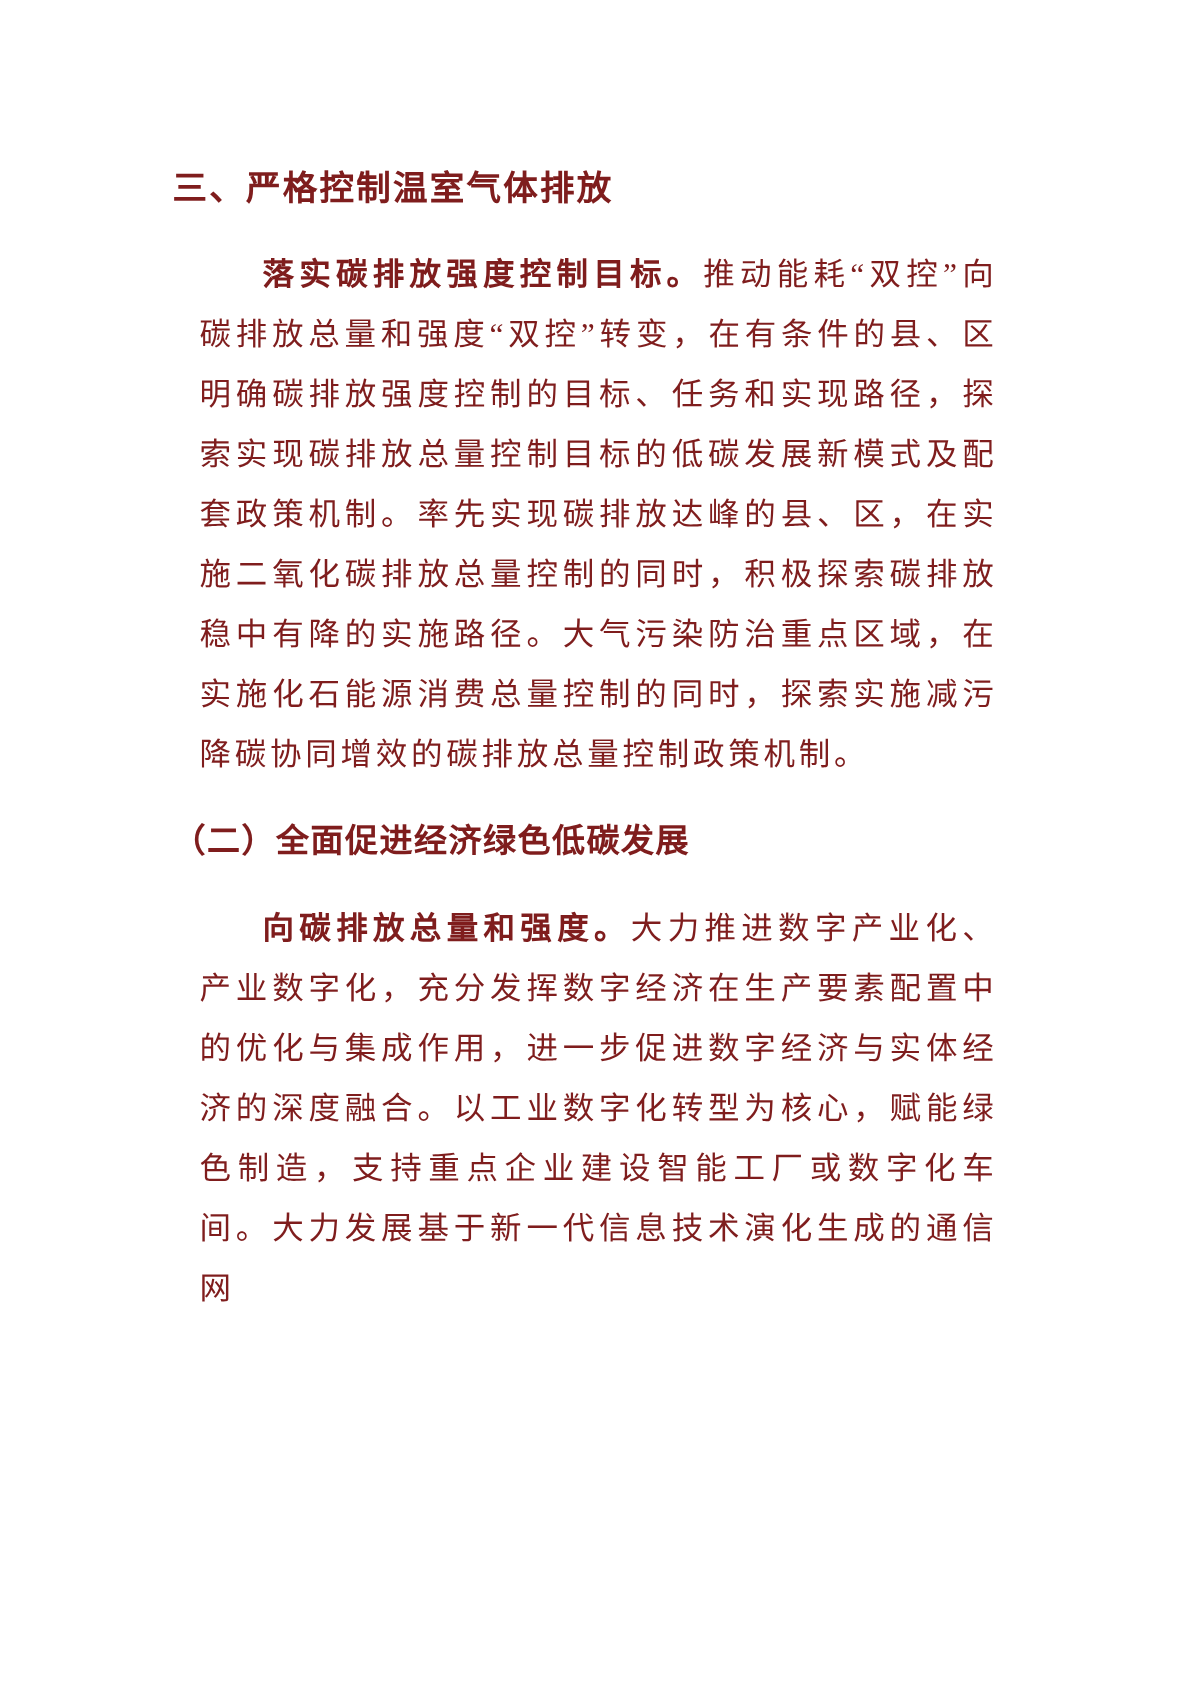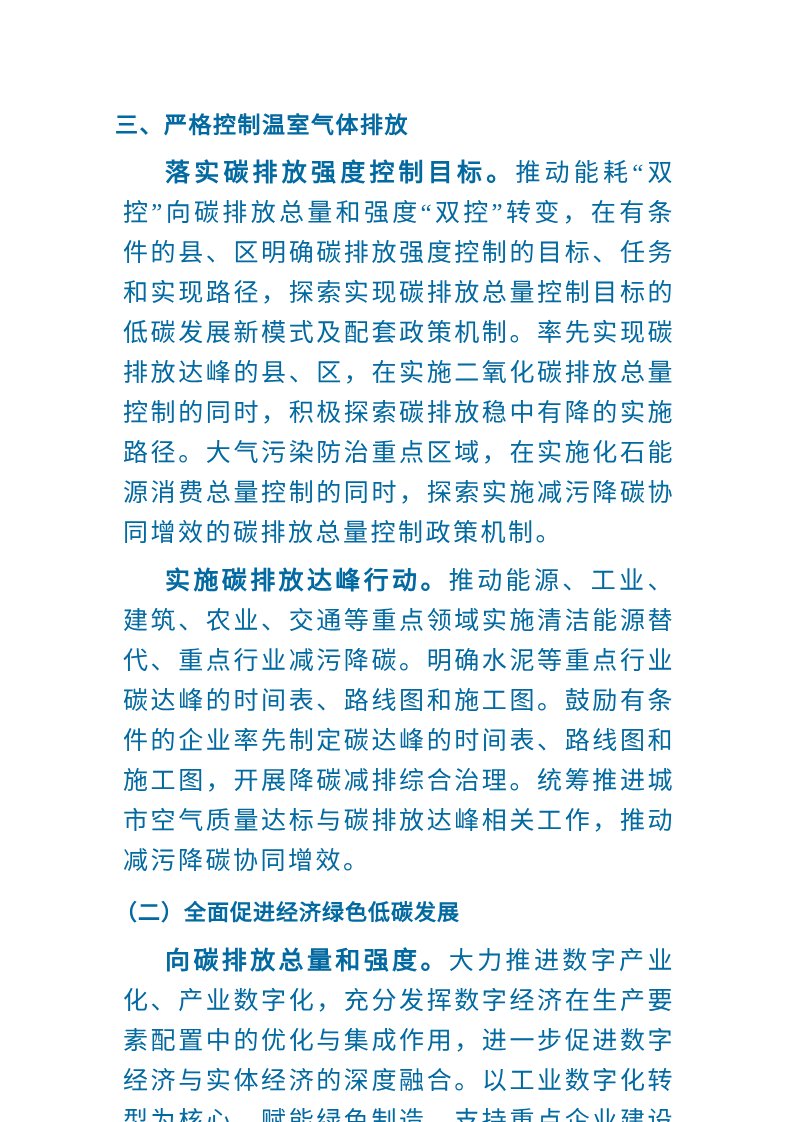--- a/index.html
+++ b/index.html
@@ -5,21 +5,21 @@
   html, body {
     margin: 0;
     padding: 0;
     background: #ffffff;
   }
   .page {
     position: relative;
     width: 715px;
     height: 1122px;
     background: #ffffff;
-    color: #0369a1;
+    color: #7f1d1d;
     overflow: hidden;
     font-family: "Liberation Serif", "DejaVu Serif", serif;
   }
   .content {
     position: absolute;
     left: 115px;
     top: 105px;
     width: 568px;
   }
   .chapter-heading {
@@ -32,23 +32,23 @@
   }
   .section-heading {
     font-family: "Liberation Serif", "DejaVu Serif", serif;
     font-size: 22px;
     font-weight: bold;
     line-height: 40px;
     letter-spacing: 1px;
     margin: 12px 0 5px 0;
   }
   .para {
-    font-size: 25px;
+    font-size: 21px;
     line-height: 40px;
-    margin: 8px;
+    margin: 18px;
     text-indent: 42px;
     text-align: justify;
     text-align-last: left;
     letter-spacing: 2.5px;
     word-break: break-all;
   }
   .para-lead {
     font-weight: bold;
   }
   .page-number {
@@ -66,21 +66,20 @@
 <body>
 
 <div class="page">
   <div class="content">
 
     <h1 class="chapter-heading">三、严格控制温室气体排放</h1>
 
 
     <p class="para"><b class="para-lead">落实碳排放强度控制目标。</b><span>推动能耗“双控”向碳排放总量和强度“双控”转变，在有条件的县、区明确碳排放强度控制的目标、任务和实现路径，探索实现碳排放总量控制目标的低碳发展新模式及配套政策机制。率先实现碳排放达峰的县、区，在实施二氧化碳排放总量控制的同时，积极探索碳排放稳中有降的实施路径。大气污染防治重点区域，在实施化石能源消费总量控制的同时，探索实施减污降碳协同增效的碳排放总量控制政策机制。</span></p>
 
-    <p class="para"><b class="para-lead">实施碳排放达峰行动。</b><span>推动能源、工业、建筑、农业、交通等重点领域实施清洁能源替代、重点行业减污降碳。明确水泥等重点行业碳达峰的时间表、路线图和施工图。鼓励有条件的企业率先制定碳达峰的时间表、路线图和施工图，开展降碳减排综合治理。统筹推进城市空气质量达标与碳排放达峰相关工作，推动减污降碳协同增效。</span></p>
 
     <h2 class="section-heading">（二）全面促进经济绿色低碳发展</h2>
 
     <p class="para"><b class="para-lead">向碳排放总量和强度。</b><span>大力推进数字产业化、产业数字化，充分发挥数字经济在生产要素配置中的优化与集成作用，进一步促进数字经济与实体经济的深度融合。以工业数字化转型为核心，赋能绿色制造，支持重点企业建设智能工厂或数字化车间。大力发展基于新一代信息技术演化生成的通信网</span></p>
 
   </div>
 
 </div>
 
 </body></html>

